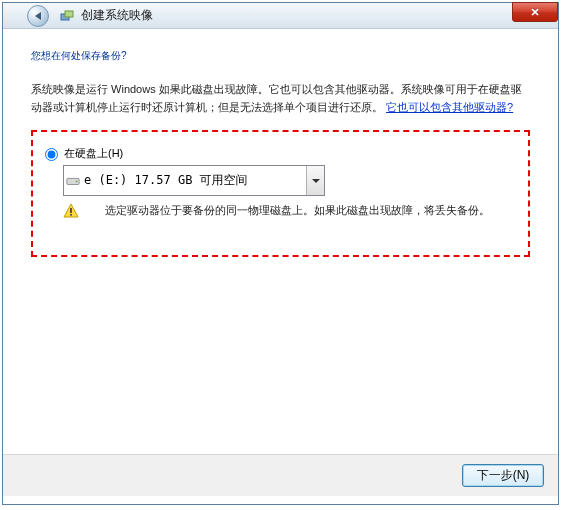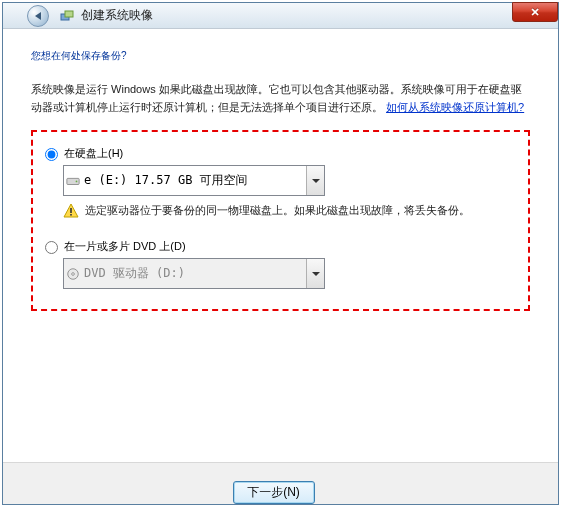--- a/index.html
+++ b/index.html
@@ -26,25 +26,25 @@
   .radio-row { display: flex; align-items: flex-end; margin-bottom: 4px; }
   .radio-row input[type=radio] { margin-right: 6px; }
   .radio-label { font-size: 11px; color: #000; }
   .combo { display: flex; align-items: center; width: 262px; height: 31px; border: 1px solid #828790; background: #fff; margin-left: 18px; margin-top: 2px; font-size: 11px; cursor: pointer; }
   .combo.disabled { background: #f0f0f0; color: #888; }
   .combo-icon { width: 18px; display: flex; justify-content: center; }
   .combo-text { flex: 1; padding-left: 2px; font-family: "SimSun", monospace; font-size: 12px; }
   .combo-arrow { width: 18px; height: 100%; border-left: 1px solid #b0b0b0; background: linear-gradient(to bottom, #f8f8f8, #e0e0e0); display: flex; align-items: center; justify-content: center; }
   .combo-arrow::after { content: ""; width: 0; height: 0; border-left: 4px solid transparent; border-right: 4px solid transparent; border-top: 4px solid #333; }
   
-  .warning-row { display: flex; align-items: flex-start; margin-left: 18px; margin-top: 6px; }
+  .warning-row { display: flex; align-items: flex-start; margin-left: 18px; margin-top: 6px; gap: 20px; }
   .warn-icon { width: 16px; height: 16px; flex-shrink: 0; margin-top: 1px; }
   .warn-text { font-size: 11px; color: #222; margin-left: 6px; line-height: 1.5; }
   
-  .footer { position: absolute; bottom: 0; left: 0; right: 0; height: 42px; background: #f0f0f0; border-top: 1px solid #d8d8d8; display: flex; align-items: center; justify-content: flex-end; padding-right: 14px; gap: 8px; flex-direction: column; }
+  .footer { position: absolute; bottom: 8px; left: 0; right: 0; height: 42px; background: #f0f0f0; border-top: 1px solid #d8d8d8; display: flex; align-items: center; justify-content: flex-end; padding-right: 14px; gap: 8px; }
   .btn { min-width: 82px; height: 23px; font-size: 12px; border: 1px solid #8a8a8a; background: linear-gradient(to bottom, #fdfdfd, #e8e8e8); border-radius: 3px; cursor: pointer; padding: 0 10px; }
   .btn.primary { border: 1px solid #3c7fb1; box-shadow: 0 0 0 1px #a8d8f0 inset; background: linear-gradient(to bottom, #f2f9fe, #d6ecfa); }
   
   .drive-icon svg { width: 14px; height: 14px; }
 </style>
 </head>
 <body>
 
 <div class="window">
   <div class="titlebar">
@@ -60,21 +60,21 @@
     <span class="title-text">创建系统映像</span>
     <div class="close-btn">
       <span class="close-x">✕</span>
     </div>
   </div>
 
   <div class="content">
     <div class="heading">您想在何处保存备份?</div>
     <div class="desc">
       <span>系统映像是运行 Windows 如果此磁盘出现故障。它也可以包含其他驱动器。系统映像可用于在硬盘驱动器或计算机停止运行时还原计算机；但是无法选择单个项目进行还原。</span>
-      <span class="link">如何从系统映像还原计算机?</span>
+      <span class="link">它也可以包含其他驱动器?</span>
     </div>
 
     <div class="highlight-box">
 
       <div class="option-group">
         <label class="radio-row">
           <input type="radio" name="dest" checked="" style="">
           <span class="radio-label">在硬盘上(H)</span>
         </label>
         <div class="combo">
@@ -92,36 +92,20 @@
             <svg viewBox="0 0 16 16">
                 <path d="M8 1 L15 14 L1 14 Z" fill="#ffd94a" stroke="#c0a000"></path>
                 <rect x="7.2" y="5" width="1.6" height="5" fill="#333"></rect>
                 <rect x="7.2" y="11" width="1.6" height="1.6" fill="#333"></rect>
               </svg>
           </span>
           <span class="warn-text">选定驱动器位于要备份的同一物理磁盘上。如果此磁盘出现故障，将丢失备份。</span>
         </div>
       </div>
 
-      <div class="option-group" style="margin-top:20px;margin-bottom:0;">
-        <label class="radio-row">
-          <input type="radio" name="dest" style="">
-          <span class="radio-label">在一片或多片 DVD 上(D)</span>
-        </label>
-        <div class="combo disabled">
-          <span class="combo-icon drive-icon">
-            <svg viewBox="0 0 16 16">
-                <circle cx="8" cy="8" r="6" fill="#e8e8e8" stroke="#888"></circle>
-                <circle cx="8" cy="8" r="1.5" fill="#fff" stroke="#888"></circle>
-              </svg>
-          </span>
-          <span class="combo-text">DVD 驱动器 (D:)</span>
-          <span class="combo-arrow"></span>
-        </div>
-      </div>
 
     </div>
   </div>
 
   <div class="footer">
     <button class="btn primary">下一步(N)</button>
   </div>
 </div>
 
 </body></html>

